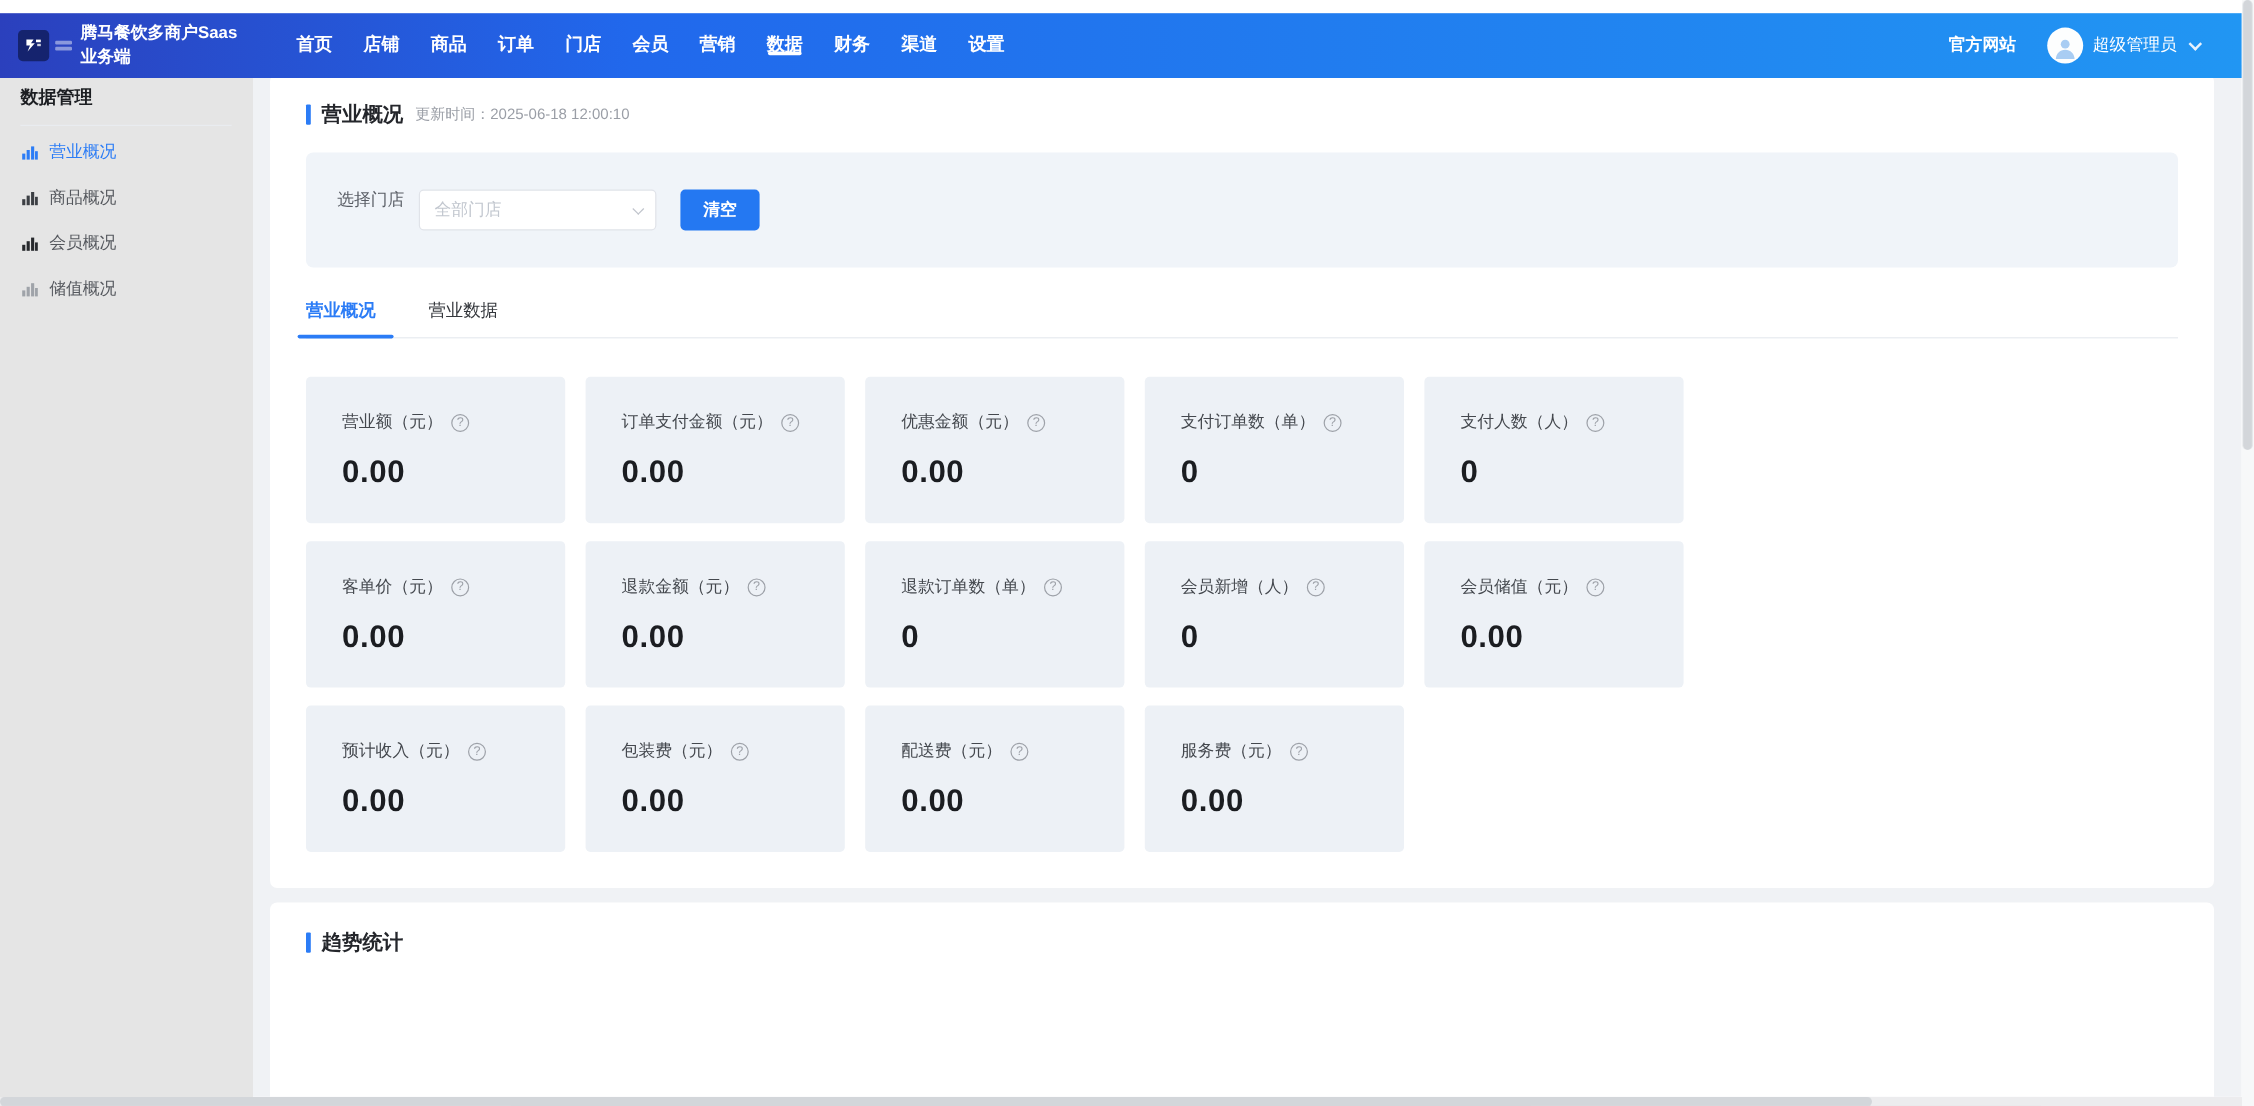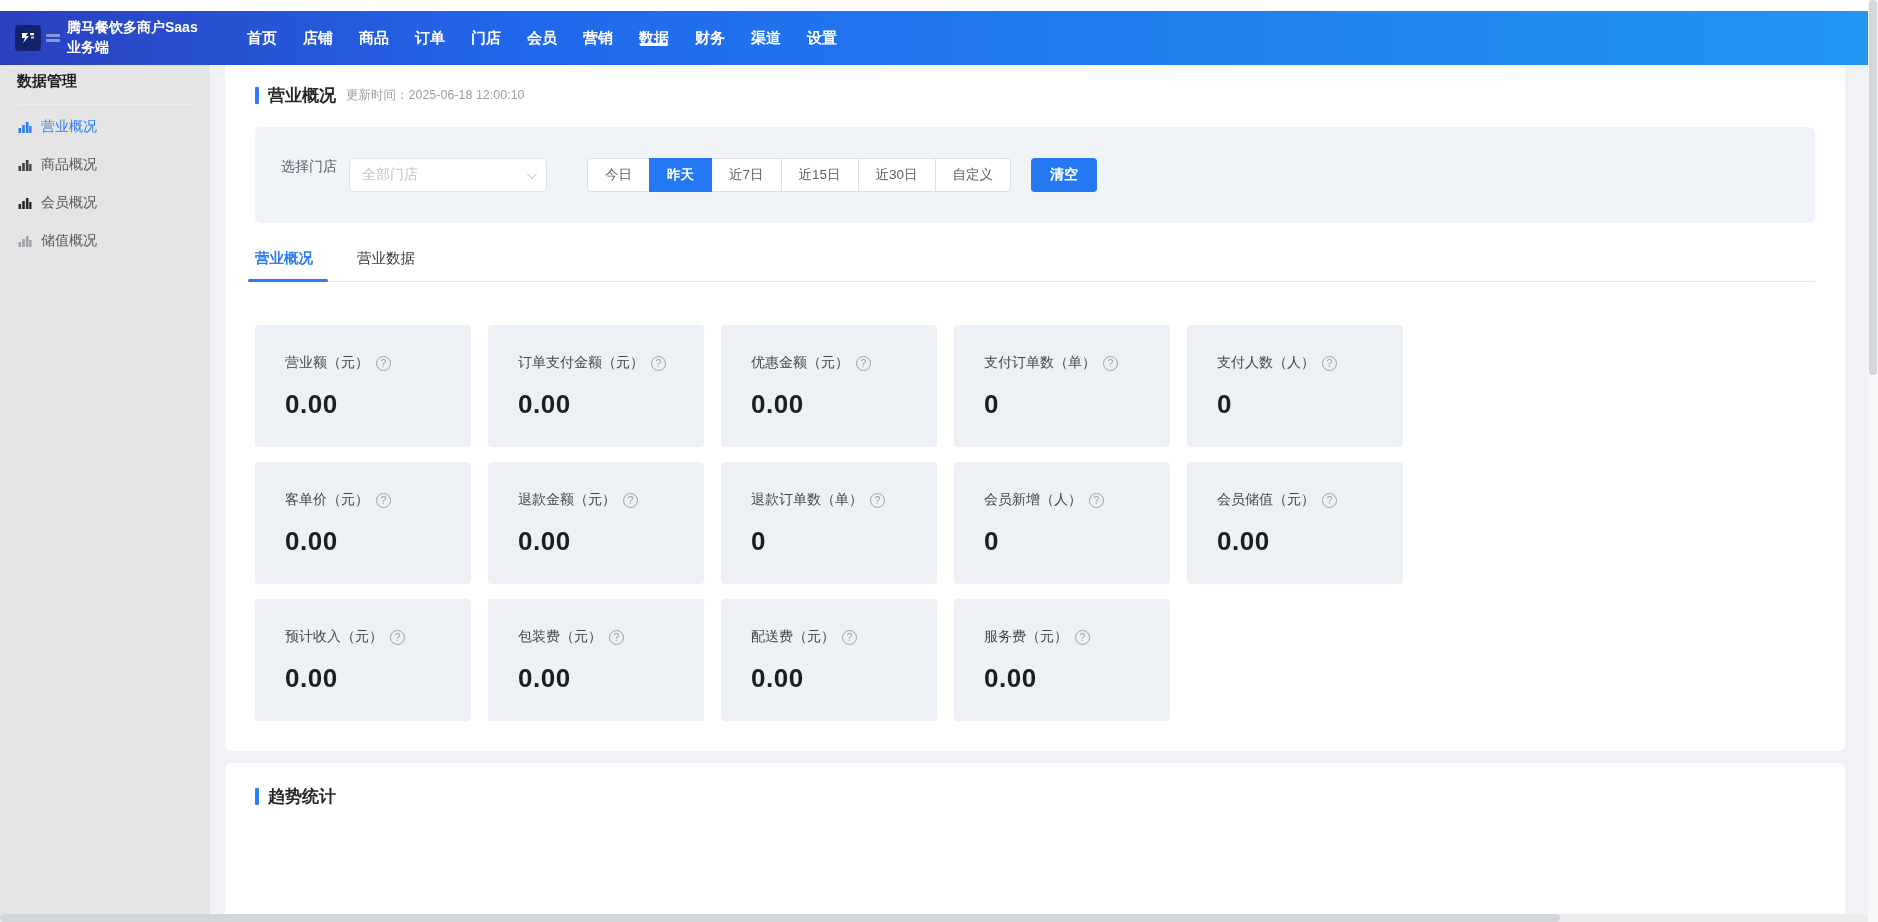--- a/index.html
+++ b/index.html
@@ -76,21 +76,21 @@
     font-family:inherit; }
 
   
   .tabs-row { margin-top:26px; border-bottom:1px solid #e6eaef; display:flex; gap:44px; }
   .tab { padding-bottom:13px; font-size:14.5px; color:#34373c; position:relative; cursor:pointer; }
   .tab.active { color:#2b7cf6; font-weight:bold; }
   .tab.active::after { content:""; position:absolute; left:-7px; right:-15px; bottom:-1px;
     height:3px; background:#2b7cf6; border-radius:2px; }
 
   
-  .stats-grid { margin-top:43px; width:1147px; display:grid;
+  .stats-grid { margin-top:32px; width:1147px; display:grid;
     grid-template-columns:repeat(5,216px); gap:15px 17px; }
   .stat-card { background:#edf1f6; border-radius:4px; padding:29px 14px 27px 30px; }
   .stat-label-row { display:flex; align-items:center; gap:7px; font-size:14px; color:#44484e; }
   .q-icon { width:15px; height:15px; border:1px solid #9da1a8; border-radius:50%; color:#9da1a8;
     font-size:10.5px; display:inline-flex; align-items:center; justify-content:center;
     cursor:pointer; flex:0 0 auto; }
   .stat-value { margin-top:17px; font-size:26px; font-weight:bold; color:#1b1d21; letter-spacing:.5px; }
 
   .trend-card { height:220px; }
 
@@ -128,20 +128,33 @@
       <li><span class="nav-label">订单</span></li>
       <li><span class="nav-label">门店</span></li>
       <li><span class="nav-label">会员</span></li>
       <li><span class="nav-label">营销</span></li>
       <li class="active"><span class="nav-label">数据</span></li>
       <li><span class="nav-label">财务</span></li>
       <li><span class="nav-label">渠道</span></li>
       <li><span class="nav-label">设置</span></li>
     </ul>
 
+  <div class="nav-right">
+    <span class="site-link">官方网站</span>
+    <div class="user-menu">
+      <span class="avatar">
+        <svg viewBox="0 0 24 24">
+            <circle cx="12" cy="8.5" r="4" fill="#a9cdf3"></circle>
+            <path d="M3.5 22c0-4.7 3.8-8.5 8.5-8.5s8.5 3.8 8.5 8.5z" fill="#a9cdf3"></path>
+          </svg>
+      </span>
+      <span>超级管理员</span>
+      <span class="chev-down"></span>
+    </div>
+  </div>
 </nav>
 
 <aside class="sidebar">
   <div class="sb-title">数据管理</div>
   <div class="sb-divider"></div>
   <ul class="sb-menu" id="sb-menu">
       <li class="active">
     <span class="sb-icon" style="color: rgb(43, 124, 246);">
       <svg viewBox="0 0 14 14">
             <rect x="0.5" y="8" width="2.6" height="5" fill="currentColor"></rect>
@@ -198,28 +211,20 @@
         <span>更新时间：</span><span>2025-06-18 12:00:10</span>
       </span>
     </div>
 
     <div class="filter-panel">
       <span class="store-label">选择门店</span>
       <div class="store-select">
         <span class="store-placeholder">全部门店</span>
         <span class="sel-chev"></span>
       </div>
-      <div class="range-group" id="range-group">
-          <button class="range-btn">今日</button>
-          <button class="range-btn active">昨天</button>
-          <button class="range-btn">近7日</button>
-          <button class="range-btn">近15日</button>
-          <button class="range-btn">近30日</button>
-          <button class="range-btn">自定义</button>
-        </div>
       <button class="clear-btn">清空</button>
     </div>
 
     <div class="tabs-row" id="tabs-row">
         <span class="tab active">营业概况</span>
         <span class="tab">营业数据</span>
       </div>
 
     <div class="stats-grid" id="stats-grid">
         <div class="stat-card">

